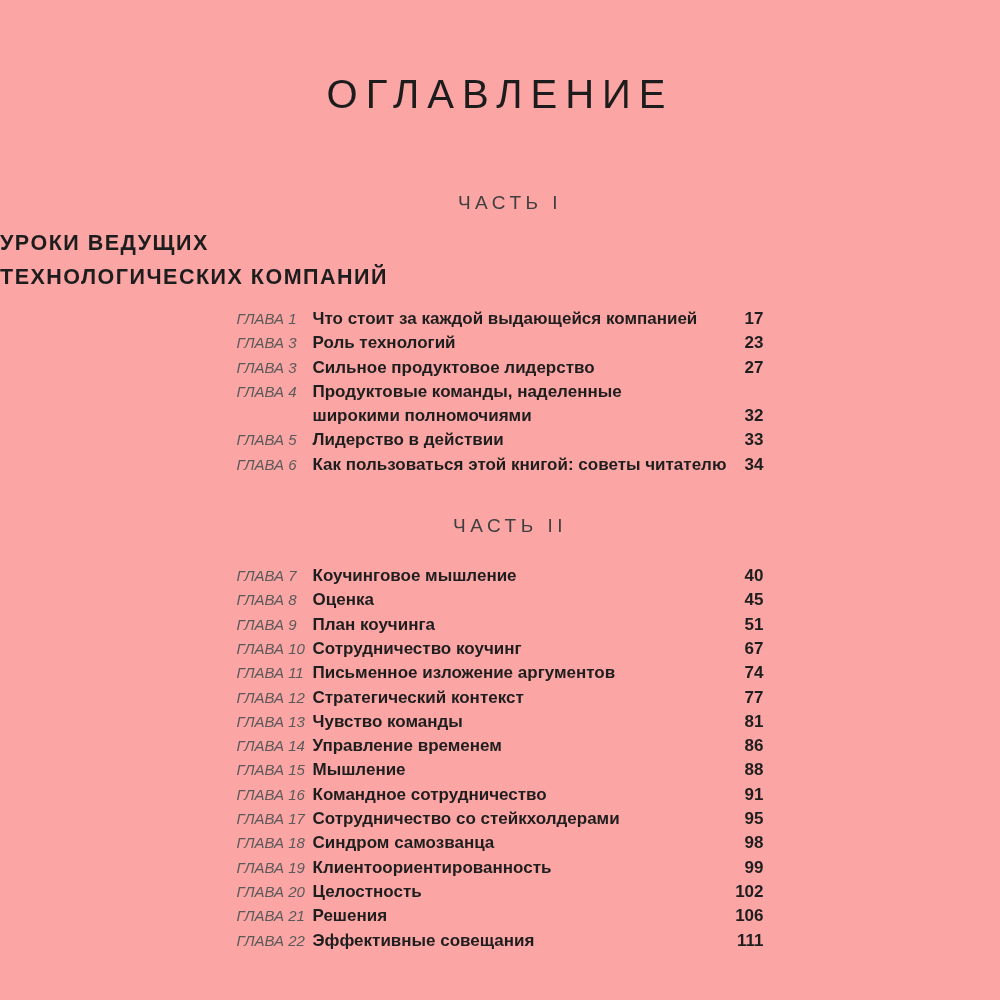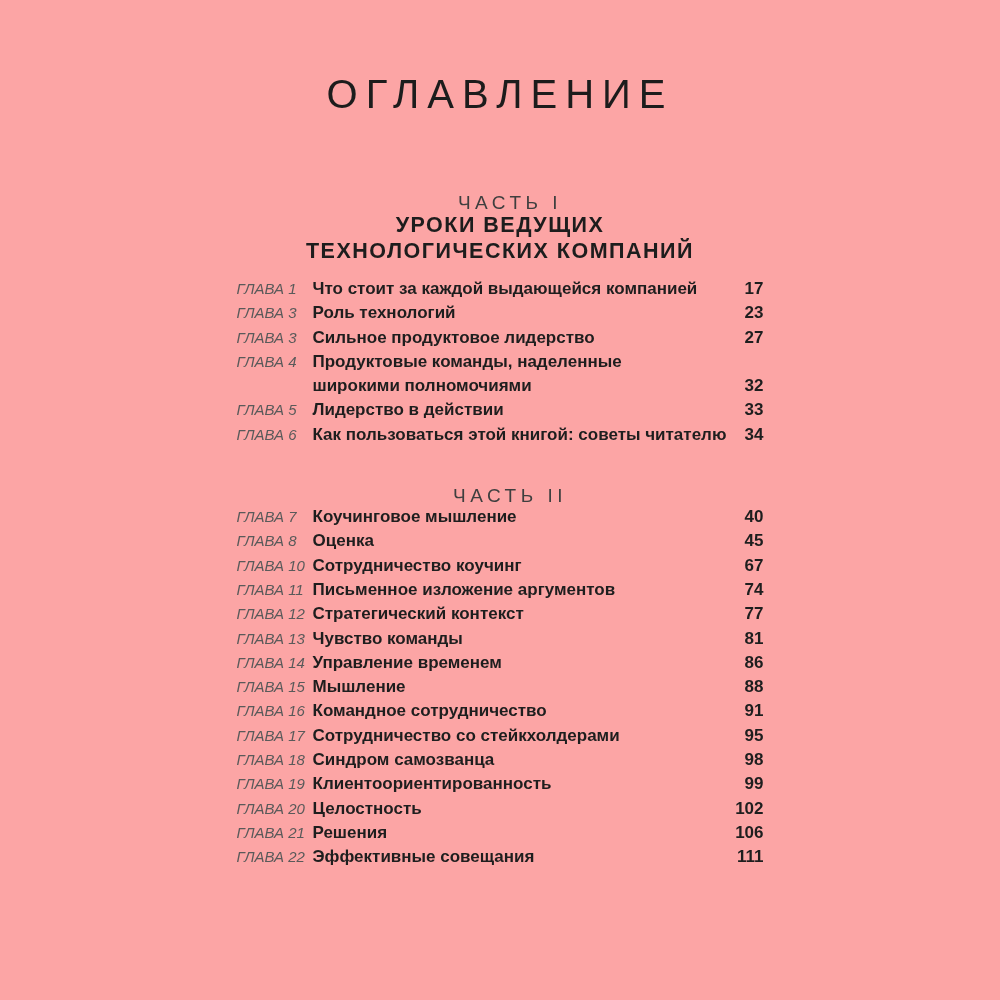--- a/index.html
+++ b/index.html
@@ -13,28 +13,28 @@
     font-size: 40px; font-weight: 400; letter-spacing: 8px;
     color: #1c1c1c; line-height: 1;
   }
   .part-label {
     text-align: center; font-size: 19px; font-weight: 400;
     letter-spacing: 4.5px; color: #3f3f3f; line-height: 1; padding-left: 20px;
   }
   .part-label.first { margin-top: 79px; }
   .part-label.second { margin-top: 39px; }
   .part-title {
-    text-align: center; font-size: 21.5px; font-weight: 700;
-    letter-spacing: 1.5px; color: #1d1d1d; line-height: 26px;
-    white-space: pre-line;
+    text-align: left; font-size: 21.5px; font-weight: 700;
+    letter-spacing: 1.5px; color: #1d1d1d; line-height: 34px;
+    margin-top: 14px; white-space: pre-line;
   }
   .toc {
     width: 527px; margin: 13px auto 0 auto;
   }
-  .toc.second { margin-top: 0; }
+  .toc.second { margin-top: 29px; }
   .row {
     display: flex; align-items: flex-start;
     font-size: 17px; line-height: 24.3px;
   }
   .ch-label {
     flex: none; width: 76px;
     font-style: italic; font-size: 15px; color: #5a5a5a;
     line-height: 24.3px;
   }
   .ch-title {
@@ -98,20 +98,25 @@
       <span class="ch-label">ГЛАВА 7</span>
       <span class="ch-title">Коучинговое мышление</span>
       <span class="ch-page">40</span>
     </div>
     <div class="row">
       <span class="ch-label">ГЛАВА 8</span>
       <span class="ch-title">Оценка</span>
       <span class="ch-page">45</span>
     </div>
     <div class="row">
+      <span class="ch-label">ГЛАВА 9</span>
+      <span class="ch-title">План коучинга</span>
+      <span class="ch-page">51</span>
+    </div>
+    <div class="row">
       <span class="ch-label">ГЛАВА 10</span>
       <span class="ch-title">Сотрудничество коучинг</span>
       <span class="ch-page">67</span>
     </div>
     <div class="row">
       <span class="ch-label">ГЛАВА 11</span>
       <span class="ch-title">Письменное изложение аргументов</span>
       <span class="ch-page">74</span>
     </div>
     <div class="row">

